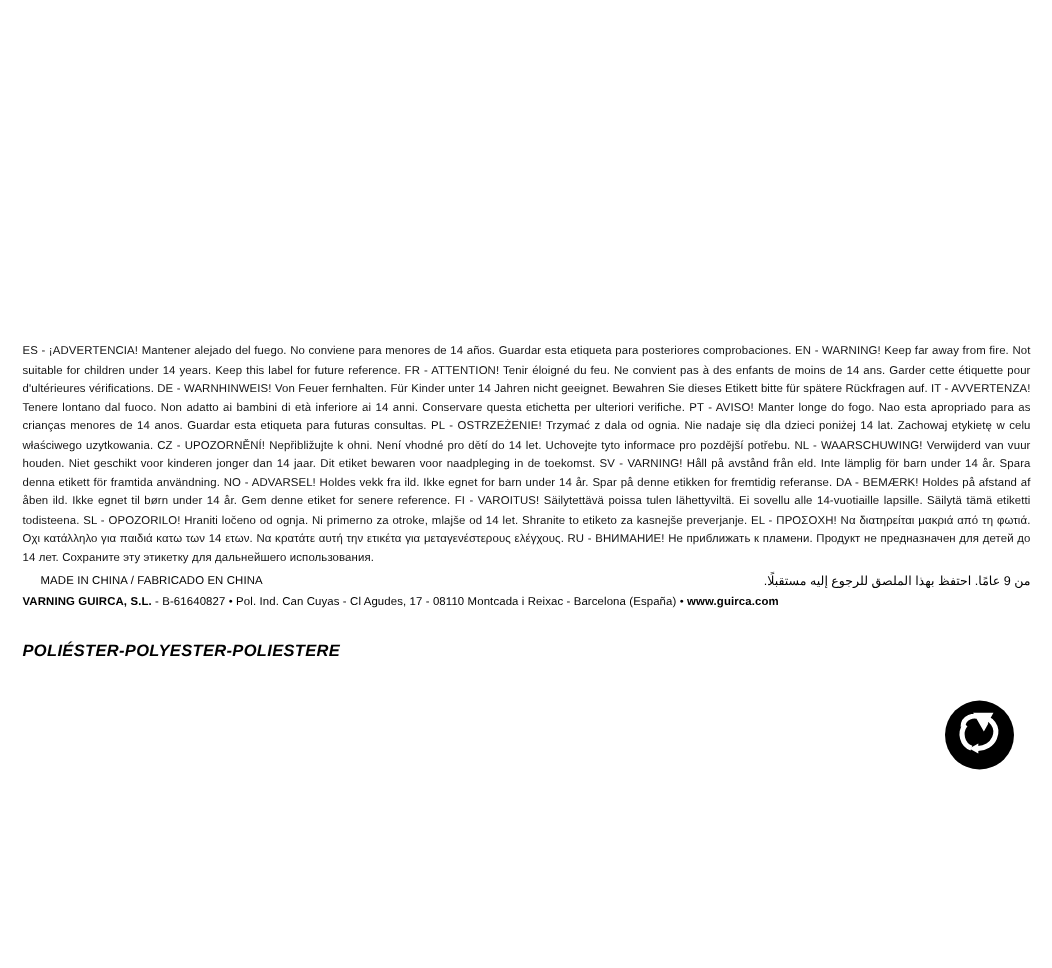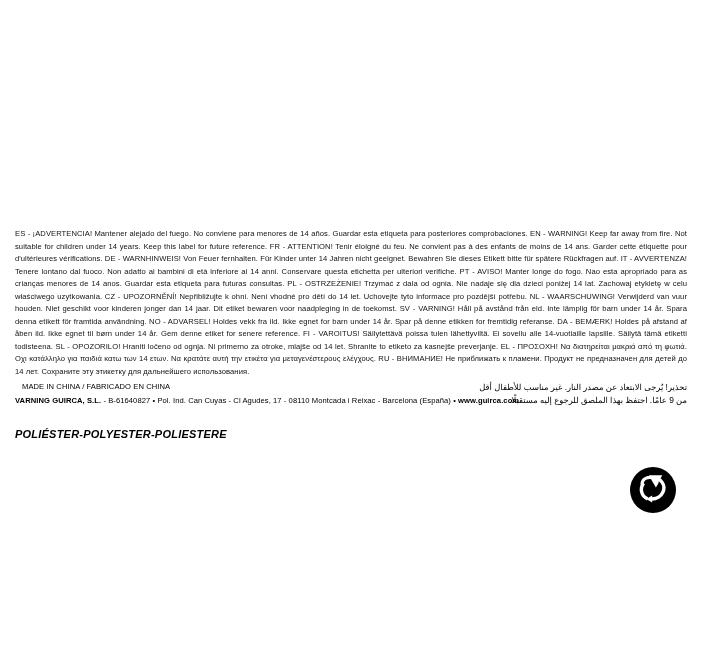--- a/index.html
+++ b/index.html
@@ -56,21 +56,21 @@
   
   #manufacturer-block {
     position: absolute;
     left: 15px;
     top: 381px;
     width: 620px;
   }
   .made-line {
     font-size: 7.6px;
     line-height: 11px;
-    margin: 0 0 3px 7px;
+    margin: 0 0 3px 12px;
     letter-spacing: 0.01em;
   }
   .company-line {
     font-size: 7.6px;
     line-height: 11px;
     margin: 0;
     letter-spacing: 0.01em;
   }
   .company-line b { font-weight: bold; }
   .company-line .web { font-weight: bold; }
@@ -99,21 +99,20 @@
   }
 </style>
 </head>
 <body>
 
 <div id="label-sheet">
 
   <div id="warning-block">
     <p class="warn-para">ES - ¡ADVERTENCIA! Mantener alejado del fuego. No conviene para menores de 14 años. Guardar esta etiqueta para posteriores comprobaciones. EN - WARNING! Keep far away from fire. Not suitable for children under 14 years. Keep this label for future reference. FR - ATTENTION! Tenir éloigné du feu. Ne convient pas à des enfants de moins de 14 ans. Garder cette étiquette pour d'ultérieures vérifications. DE - WARNHINWEIS! Von Feuer fernhalten. Für Kinder unter 14 Jahren nicht geeignet. Bewahren Sie dieses Etikett bitte für spätere Rückfragen auf. IT - AVVERTENZA! Tenere lontano dal fuoco. Non adatto ai bambini di età inferiore ai 14 anni. Conservare questa etichetta per ulteriori verifiche. PT - AVISO! Manter longe do fogo. Nao esta apropriado para as crianças menores de 14 anos. Guardar esta etiqueta para futuras consultas. PL - OSTRZEŻENIE! Trzymać z dala od ognia. Nie nadaje się dla dzieci poniżej 14 lat. Zachowaj etykietę w celu właściwego uzytkowania. CZ - UPOZORNĚNÍ! Nepřibližujte k ohni. Není vhodné pro dětí do 14 let. Uchovejte tyto informace pro pozdější potřebu. NL - WAARSCHUWING! Verwijderd van vuur houden. Niet geschikt voor kinderen jonger dan 14 jaar. Dit etiket bewaren voor naadpleging in de toekomst. SV - VARNING! Håll på avstånd från eld. Inte lämplig för barn under 14 år. Spara denna etikett för framtida användning. NO - ADVARSEL! Holdes vekk fra ild. Ikke egnet for barn under 14 år. Spar på denne etikken for fremtidig referanse. DA - BEMÆRK! Holdes på afstand af åben ild. Ikke egnet til børn under 14 år. Gem denne etiket for senere reference. FI - VAROITUS! Säilytettävä poissa tulen lähettyviltä. Ei sovellu alle 14-vuotiaille lapsille. Säilytä tämä etiketti todisteena. SL - OPOZORILO! Hraniti ločeno od ognja. Ni primerno za otroke, mlajše od 14 let. Shranite to etiketo za kasnejše preverjanje. EL - ΠΡΟΣΟΧΗ! Να διατηρείται μακριά από τη φωτιά. Οχι κατάλληλο για παιδιά κατω των 14 ετων. Να κρατάτε αυτή την ετικέτα για μεταγενέστερους ελέγχους. RU - ВНИМАНИЕ! Не приближать к пламени. Продукт не предназначен для детей до 14 лет. Сохраните эту этикетку для дальнейшего использования.</p>
     <div class="rtl-lines">
-      <div>تحذير! يُرجى الابتعاد عن مصدر النار. غير مناسب للأطفال أقل</div>
       <div>من 9 عامًا. احتفظ بهذا الملصق للرجوع إليه مستقبلًا.</div>
     </div>
   </div>
 
   <div id="manufacturer-block">
     <p class="made-line">MADE IN CHINA / FABRICADO EN CHINA</p>
     <p class="company-line"><b>VARNING GUIRCA, S.L.</b> <span>- B-61640827 • Pol. Ind. Can Cuyas - Cl Agudes, 17 - 08110 Montcada i Reixac - Barcelona (España) •</span> <span class="web">www.guirca.com</span></p>
   </div>
 
   <div id="material-line">POLIÉSTER-POLYESTER-POLIESTERE</div>

